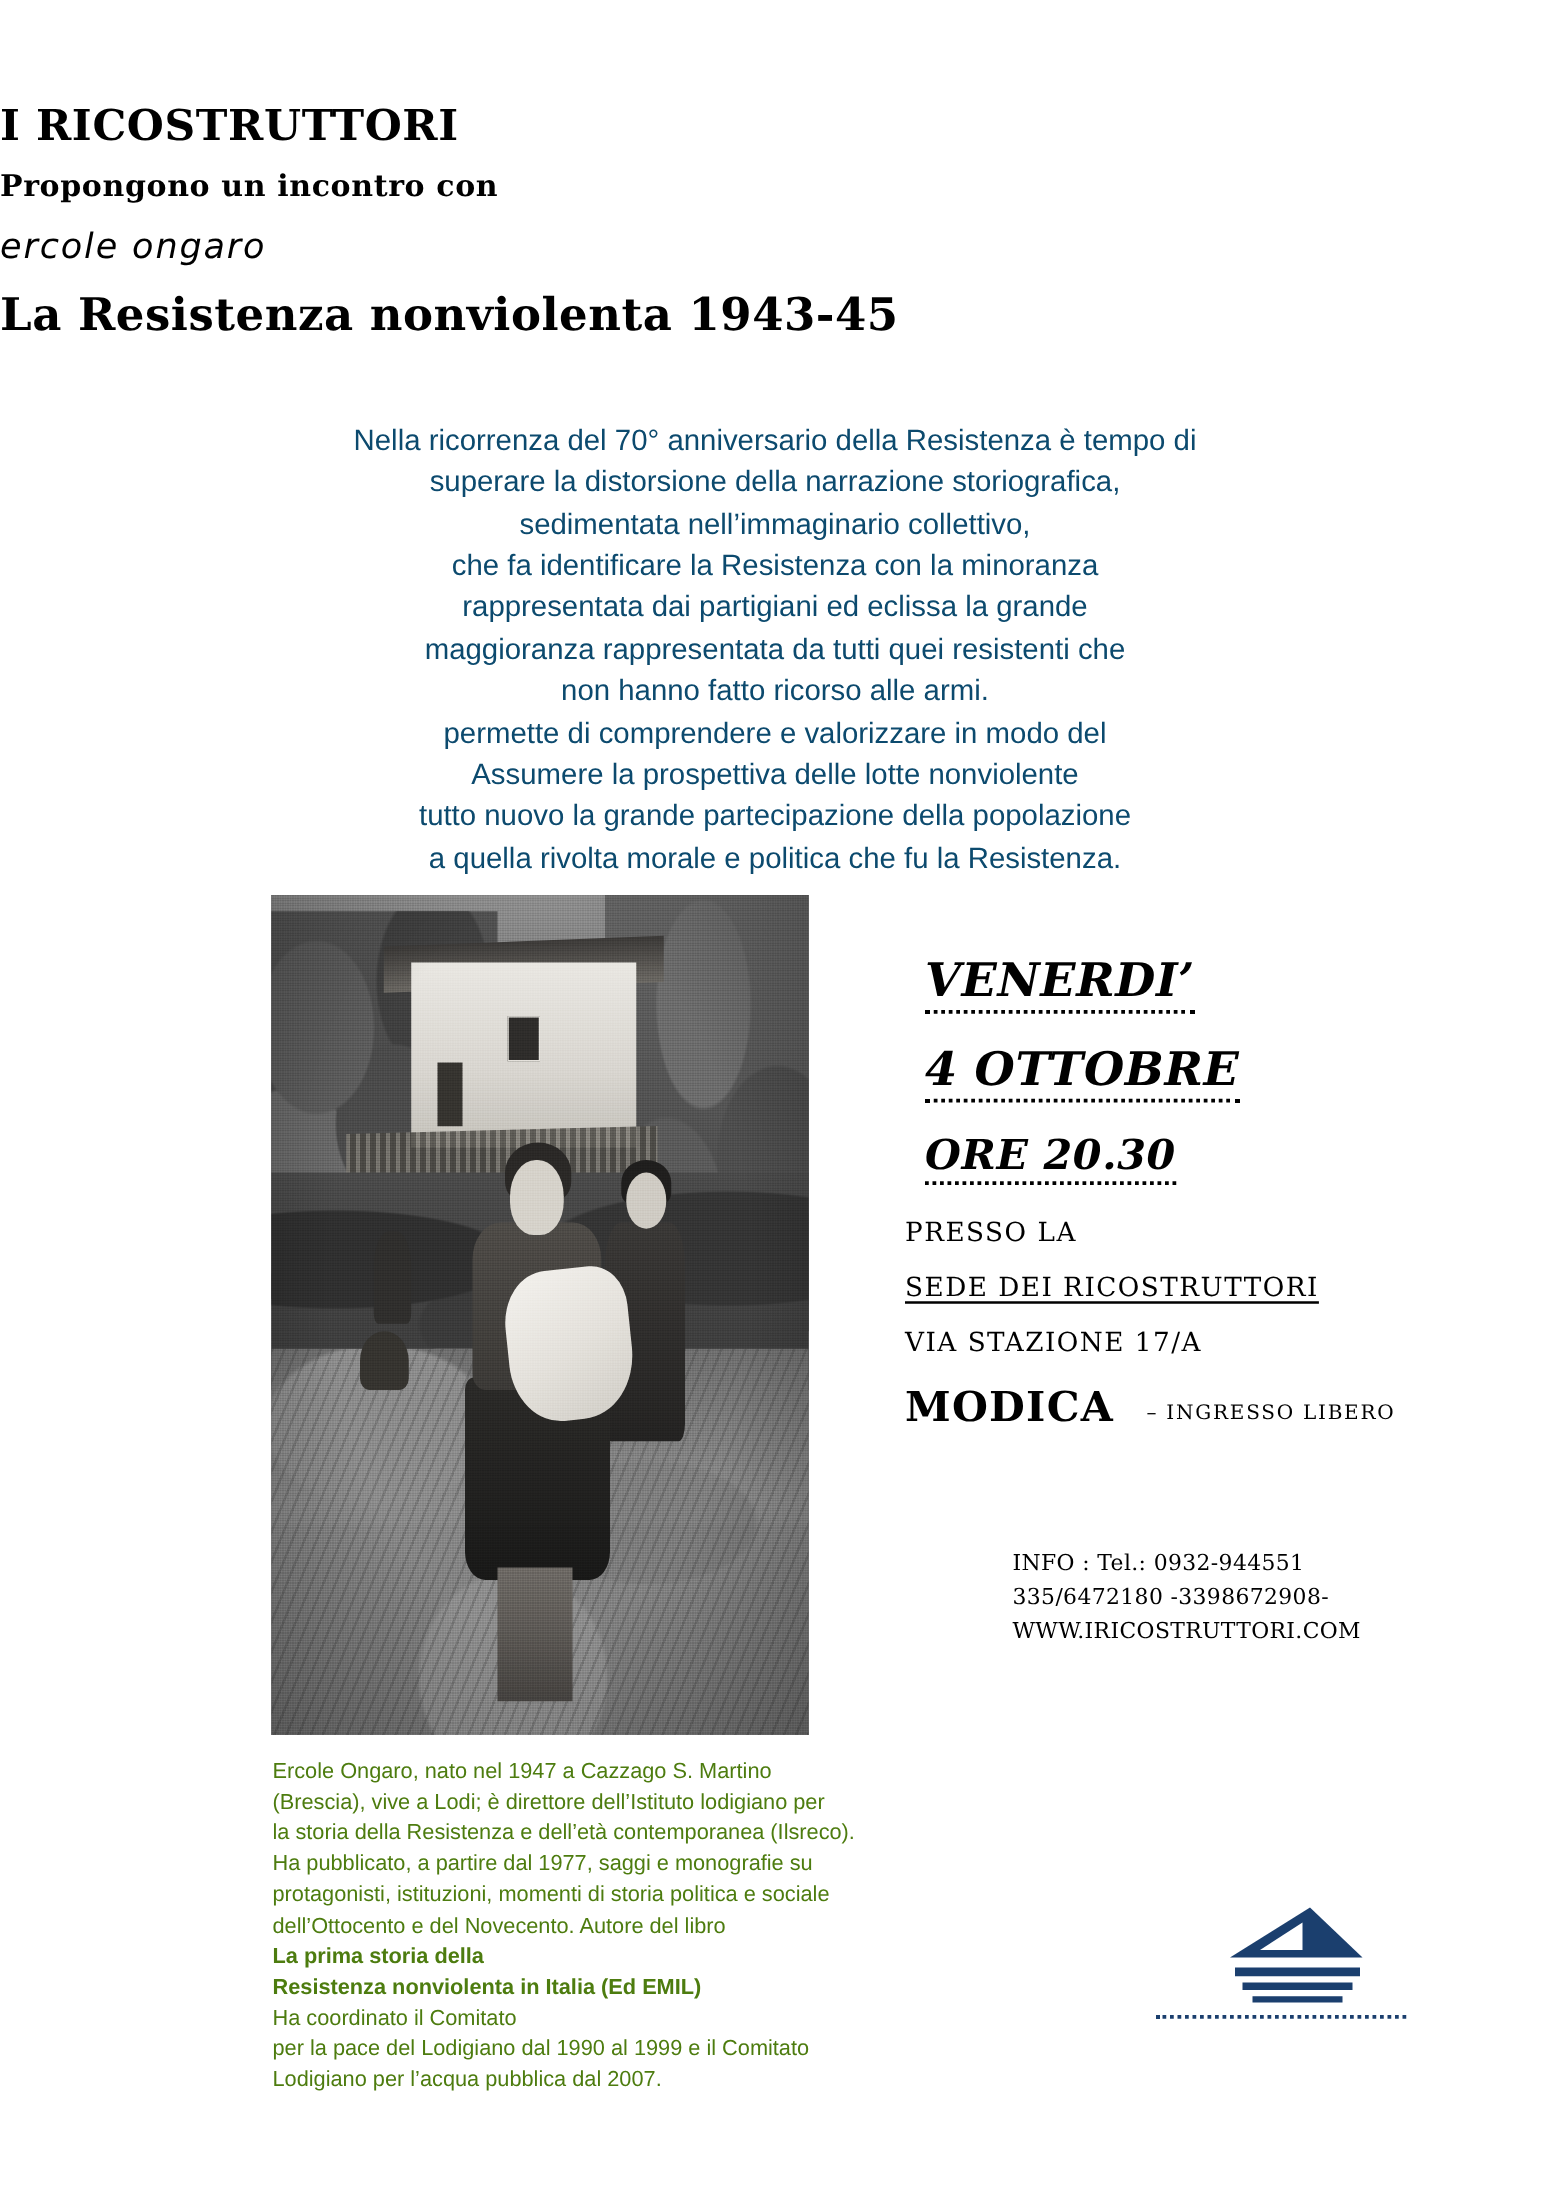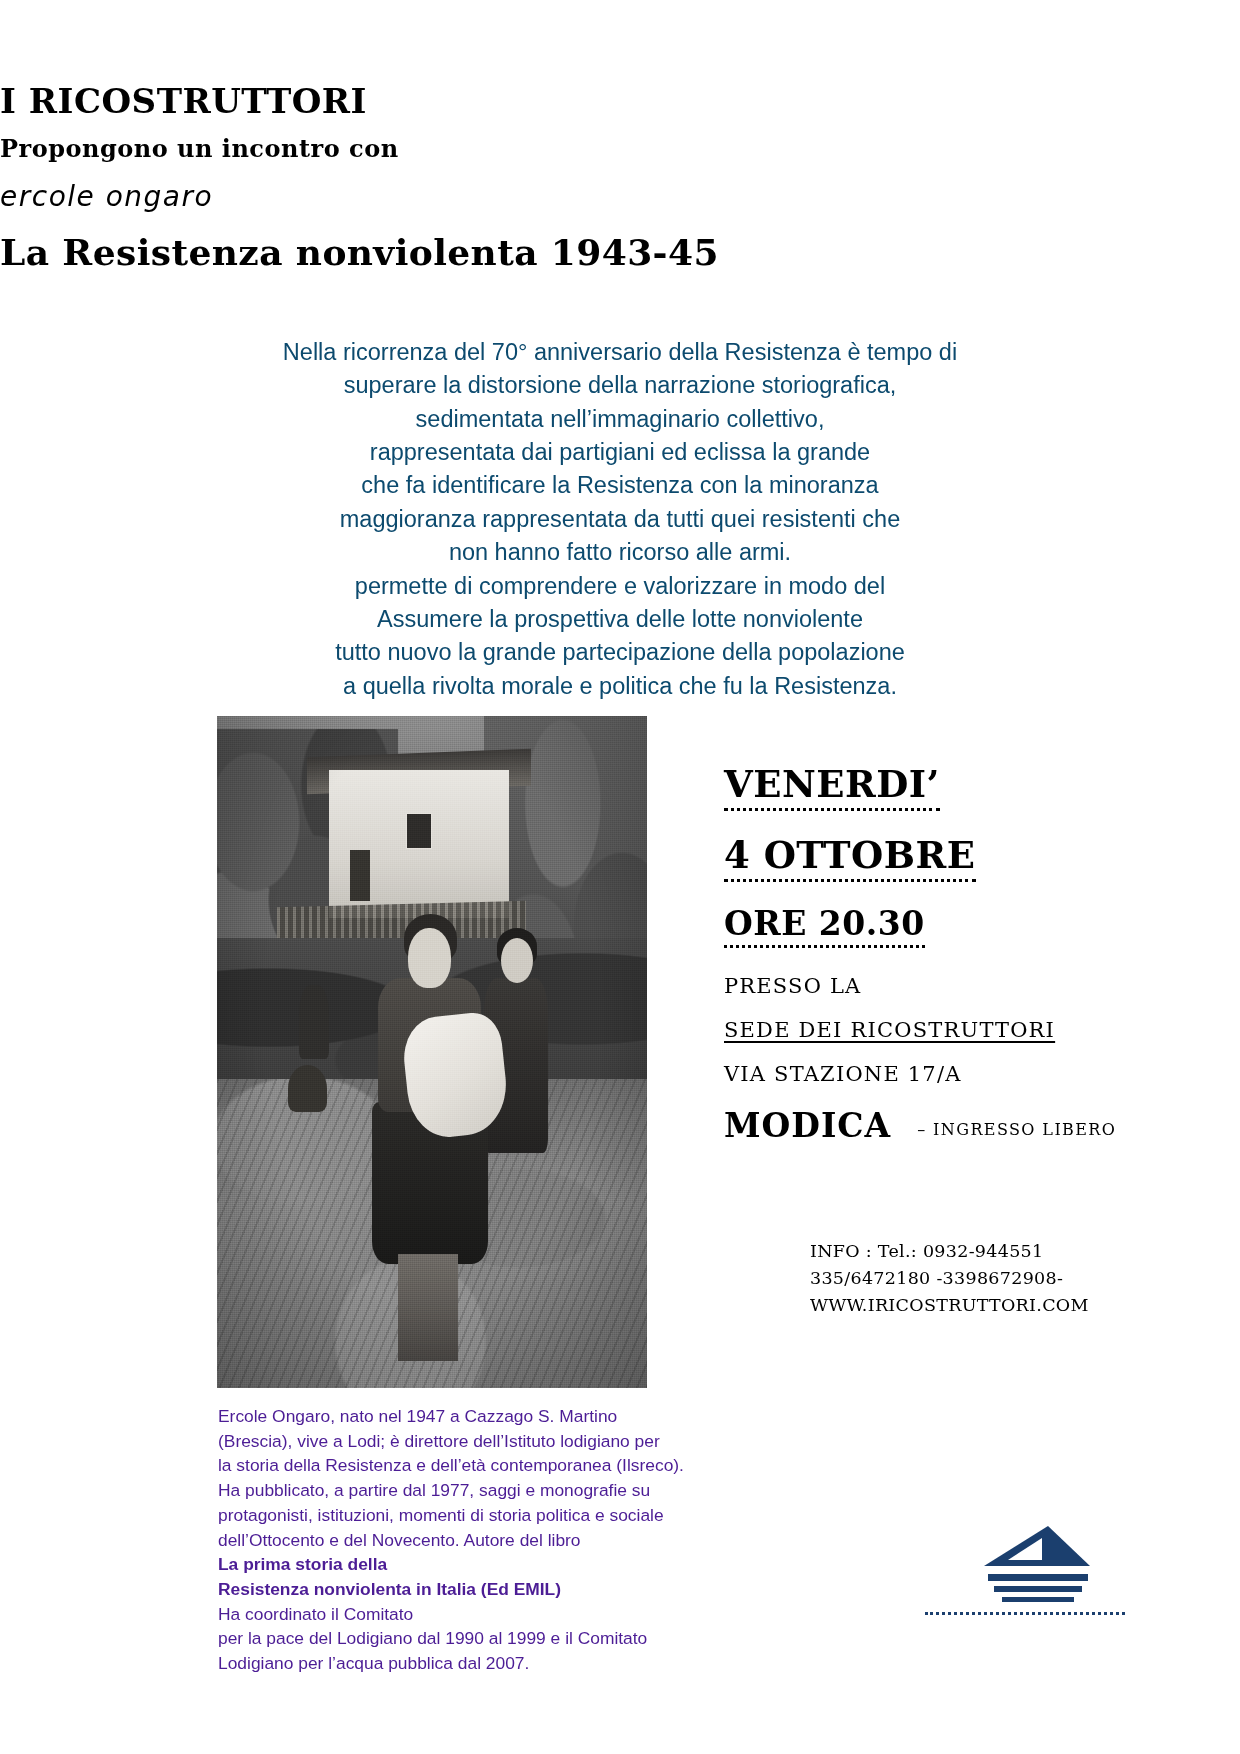--- a/index.html
+++ b/index.html
@@ -265,21 +265,22 @@
     top: 762px;
     width: 470px;
   }
   .ev-day, .ev-date, .ev-time {
     font-family: "DejaVu Serif", serif;
     font-weight: bold;
     letter-spacing: 0.5px;
     border-bottom: 3px dotted #000;
     display: inline-block;
     padding-bottom: 2px;
-    margin: 0 0 22px 0;
+    margin: 0 0 22px 16px;
+    font-style: italic;
   }
   .ev-day { font-size: 37px; }
   .ev-date { font-size: 37px; }
   .ev-time { font-size: 33px; margin-bottom: 26px; }
 
   .ev-line {
     font-family: "DejaVu Serif", serif;
     font-size: 21px;
     letter-spacing: 1.2px;
     margin: 0 0 20px 0;
@@ -323,21 +324,21 @@
 
   
   .bio {
     position: absolute;
     left: 218px;
     top: 1404px;
     width: 560px;
     font-family: "Liberation Sans", sans-serif;
     font-size: 17.4px;
     line-height: 1.42;
-    color: #4c1d95;
+    color: #4d7c0f;
   }
   .bio div { white-space: pre; }
   .bio .b { font-weight: bold; }
 
   
   .logo {
     position: absolute;
     left: 978px;
     top: 1520px;
     width: 120px;
@@ -361,22 +362,22 @@
     <div class="org-title">I RICOSTRUTTORI</div>
     <div class="propose-line">Propongono un incontro con</div>
     <div class="speaker-name">ercole ongaro</div>
     <div class="talk-title">La Resistenza nonviolenta 1943-45</div>
   </div>
 
   <div class="intro">
     <div>Nella ricorrenza del 70° anniversario della Resistenza è tempo di</div>
     <div>superare la distorsione della narrazione storiografica,</div>
     <div>sedimentata nell’immaginario collettivo,</div>
+    <div>che fa identificare la Resistenza con la minoranza</div>
     <div>rappresentata dai partigiani ed eclissa la grande</div>
-    <div>che fa identificare la Resistenza con la minoranza</div>
     <div>maggioranza rappresentata da tutti quei resistenti che</div>
     <div>non hanno fatto ricorso alle armi.</div>
     <div>permette di comprendere e valorizzare in modo del</div>
     <div>Assumere la prospettiva delle lotte nonviolente</div>
     <div>tutto nuovo la grande partecipazione della popolazione</div>
     <div>a quella rivolta morale e politica che fu la Resistenza.</div>
   </div>
 
   <div class="photo-wrap">
     <div class="photo">

